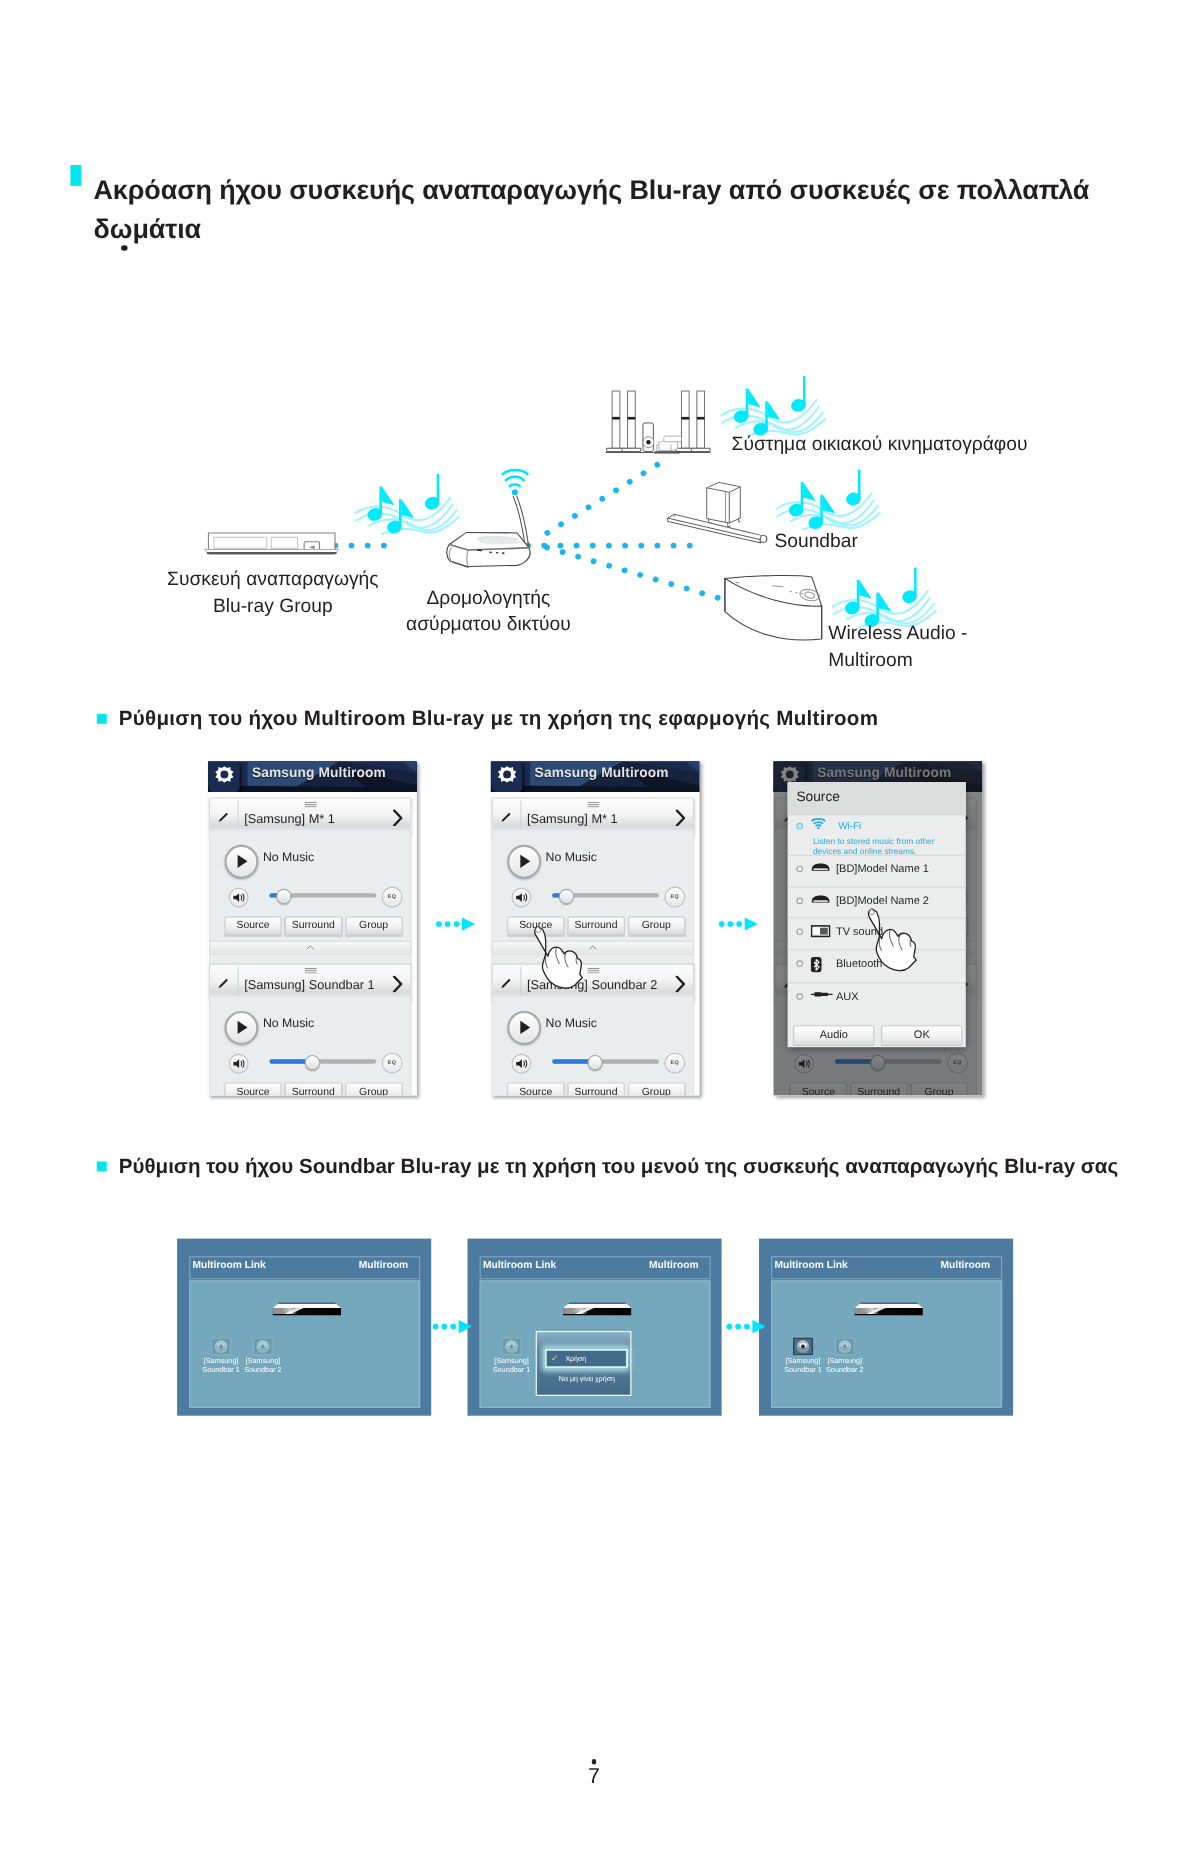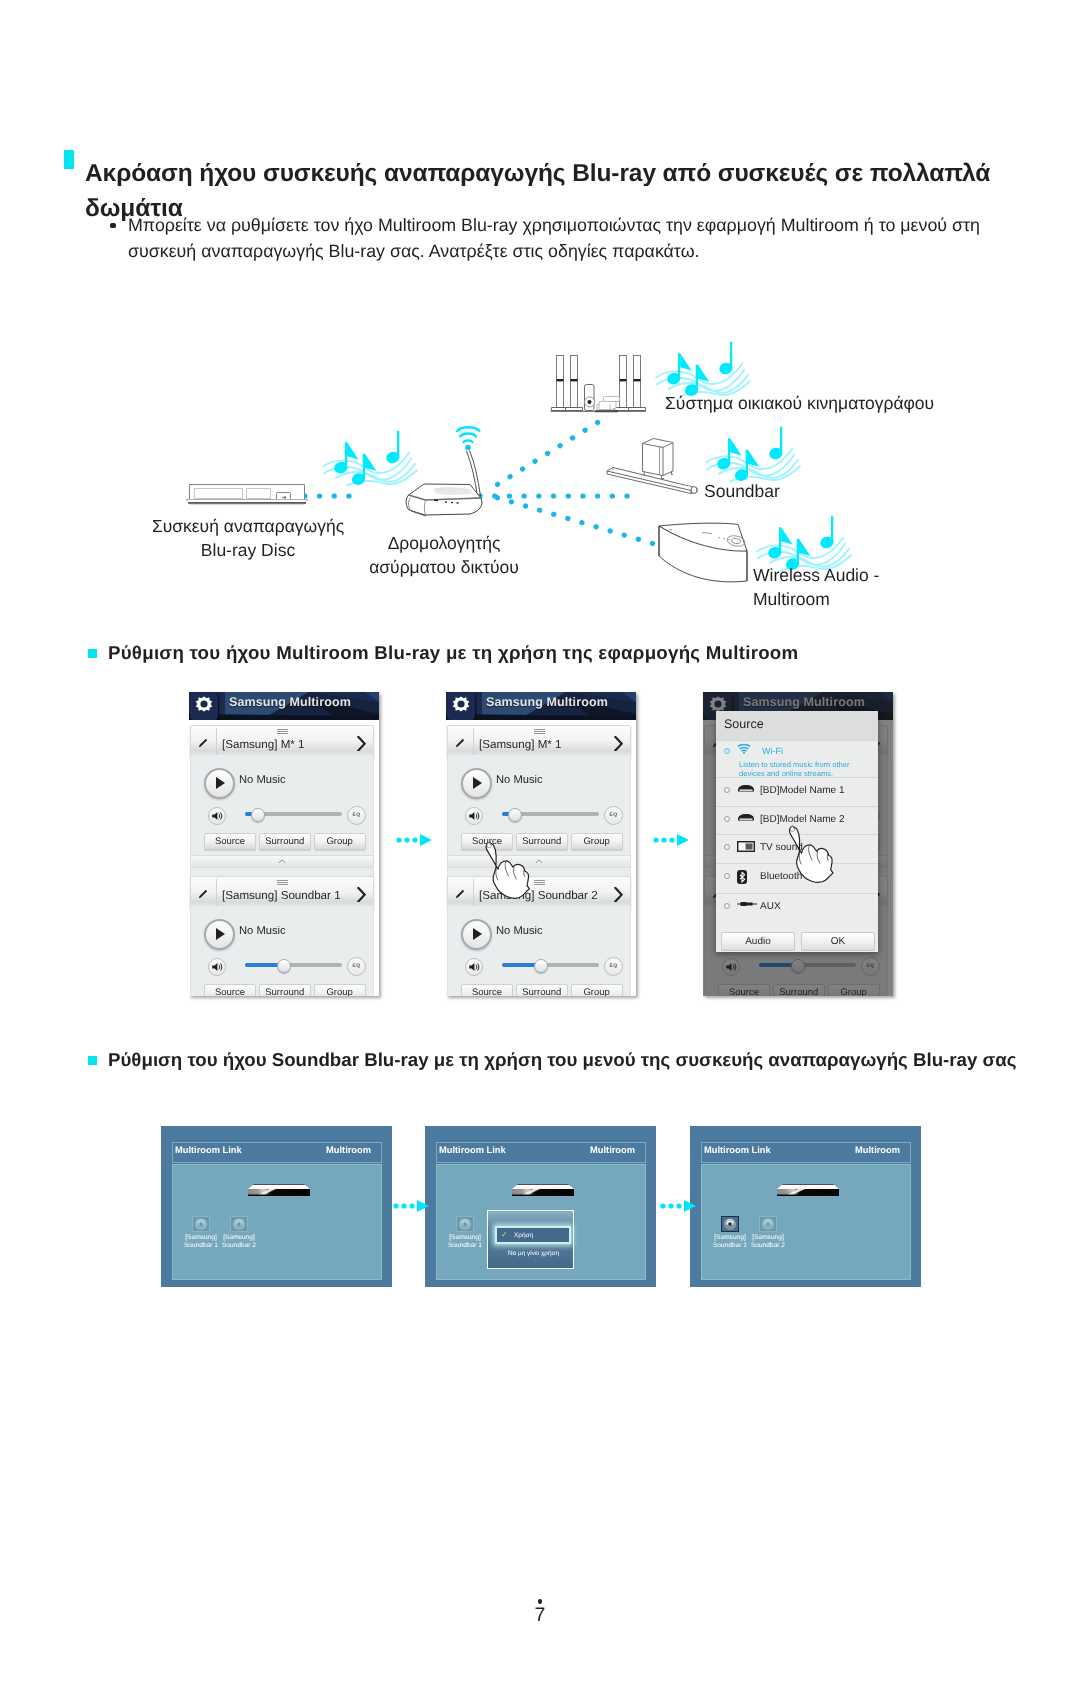--- a/index.html
+++ b/index.html
@@ -128,21 +128,20 @@
 </head>
 <body>
 
 <div class="page">
 
   <div class="sqbig"></div>
   <div class="h1">Ακρόαση ήχου συσκευής αναπαραγωγής Blu-ray από συσκευές σε πολλαπλά δωμάτια</div>
 
   <div class="blist">
     <div class="bi"><span class="dot"></span></div>
-    <div class="bi"><span class="dot"></span><span>Μπορείτε να ρυθμίσετε τον ήχο Multiroom Blu-ray χρησιμοποιώντας την εφαρμογή Multiroom ή το μενού στη συσκευή αναπαραγωγής Blu-ray σας. Ανατρέξτε στις οδηγίες παρακάτω.</span></div>
   </div>
 
   <div class="diagram">
     <svg width="820" height="300" viewBox="0 0 820 300" xmlns="http://www.w3.org/2000/svg">
       <defs>
         <g id="mnotes">
           <g transform="scale(0.635)">
           <path d="M0,40 C18,28 44,26 66,42 C88,58 112,52 136,18" fill="none" stroke="#9df3ff" stroke-width="2.9" stroke-linecap="round"></path>
           <path d="M1,51 C20,38 47,36 69,52 C92,69 116,62 139,28" fill="none" stroke="#9df3ff" stroke-width="2.9" stroke-linecap="round"></path>
           <path d="M20,58 C40,47 62,45 84,58 C106,71 124,64 145,36" fill="none" stroke="#9df3ff" stroke-width="2.9" stroke-linecap="round"></path>
@@ -264,21 +263,21 @@
         <path d="M562,202.5 L572,203.5"></path>
         <path d="M578,207.5 L580,208 M583,208.5 L585,209 M588,209.5 L590,210"></path>
         <ellipse cx="596" cy="211" rx="9" ry="5" transform="rotate(12 596 211)"></ellipse>
         <ellipse cx="596" cy="211" rx="4.6" ry="2.6" transform="rotate(12 596 211)"></ellipse>
       </g>
       <use href="#mnotes" x="617" y="196"></use>
     </svg>
   </div>
 
   <div class="dlabel dl-player">Συσκευή αναπαραγωγής
-Blu-ray Disc</div>
+Blu-ray Group</div>
   <div class="dlabel dl-router">Δρομολογητής
 ασύρματου δικτύου</div>
   <div class="dlabel dl-ht">Σύστημα οικιακού κινηματογράφου</div>
   <div class="dlabel dl-sb">Soundbar</div>
   <div class="dlabel dl-wa">Wireless Audio -
 Multiroom</div>
 
   <div class="sqsm sq2a"></div>
   <div class="h2 h2a">Ρύθμιση του ήχου Multiroom Blu-ray με τη χρήση της εφαρμογής Multiroom</div>
 

